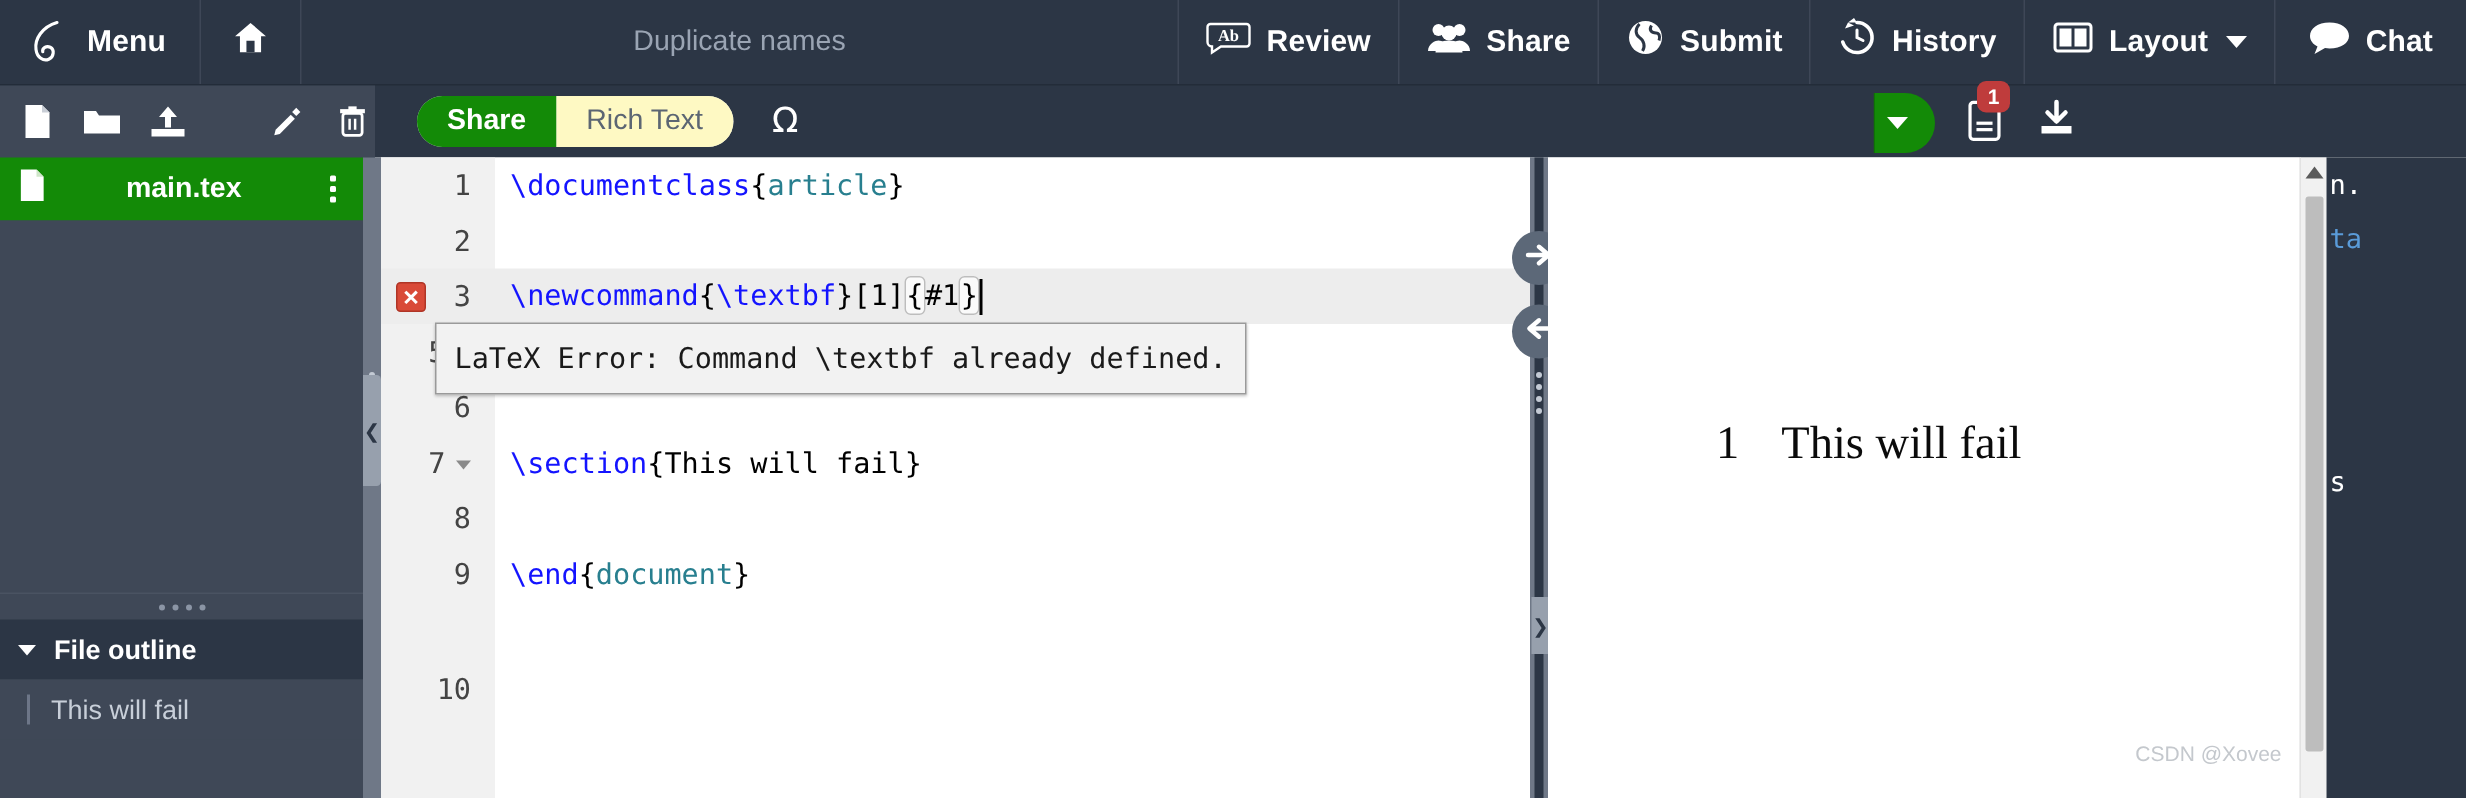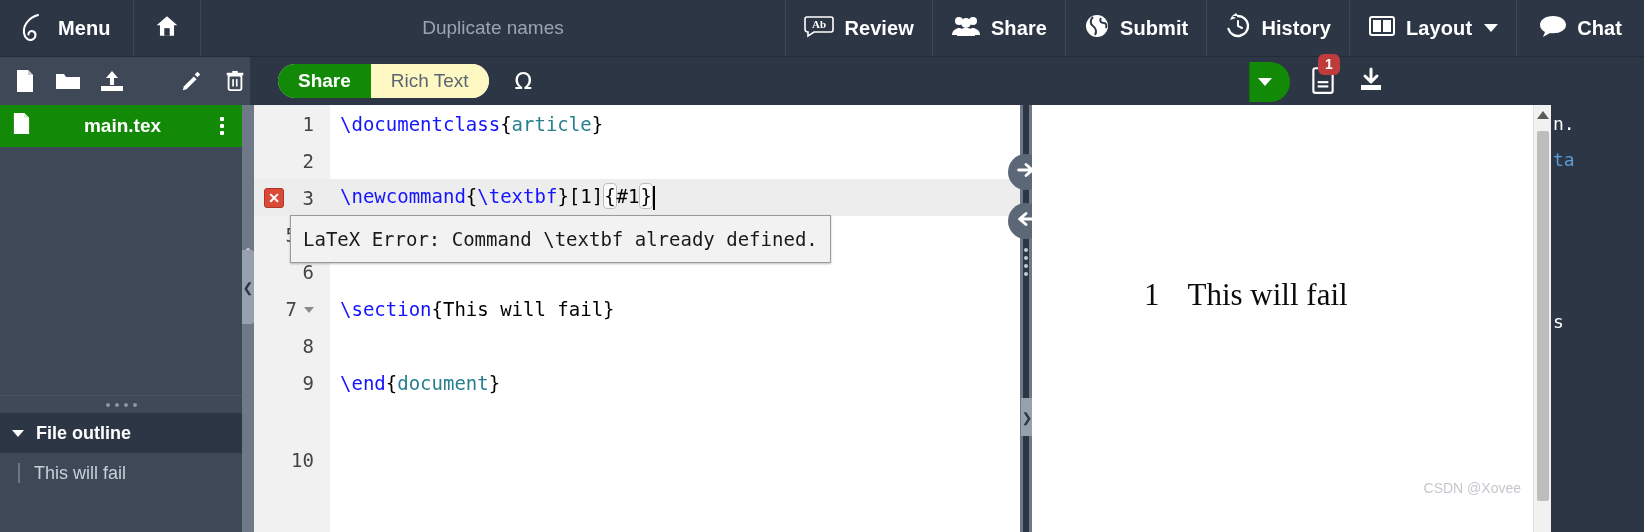--- a/index.html
+++ b/index.html
@@ -300,21 +300,21 @@
     position: absolute; top: 0; left: 0;
     width: 501px; height: 427px; background: #ffffff;
   }
   .pdf-heading {
     position: absolute; top: 172px; left: 112px;
     font-family: "Liberation Serif", serif;
     font-size: 31px; color: #0b0b0b;
     display: flex; gap: 28px;
   }
   .pdf-watermark {
-    position: absolute; right: 12px; bottom: 36px;
+    position: absolute; right: 12px; bottom: 22px;
     color: #c4c8cd; font-size: 14px;
     font-family: "Liberation Sans", sans-serif;
   }
   .pv-scroll {
     position: absolute; top: 105px; left: 1533px;
     width: 18px; height: 427px; background: #f1f1f1;
     border-left: 1px solid #e2e2e2;
   }
   .pv-scroll .arrow-up {
     width: 0; height: 0; margin: 6px auto 0;

